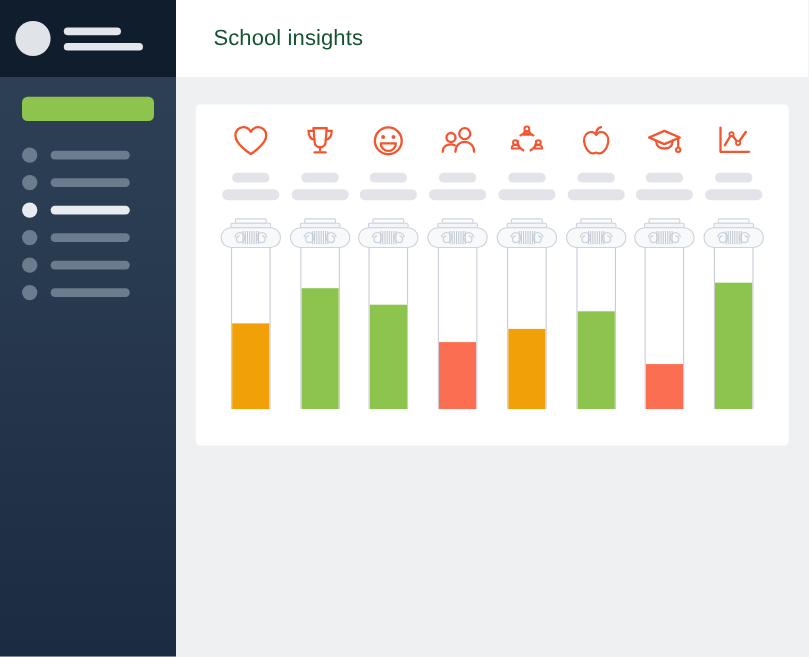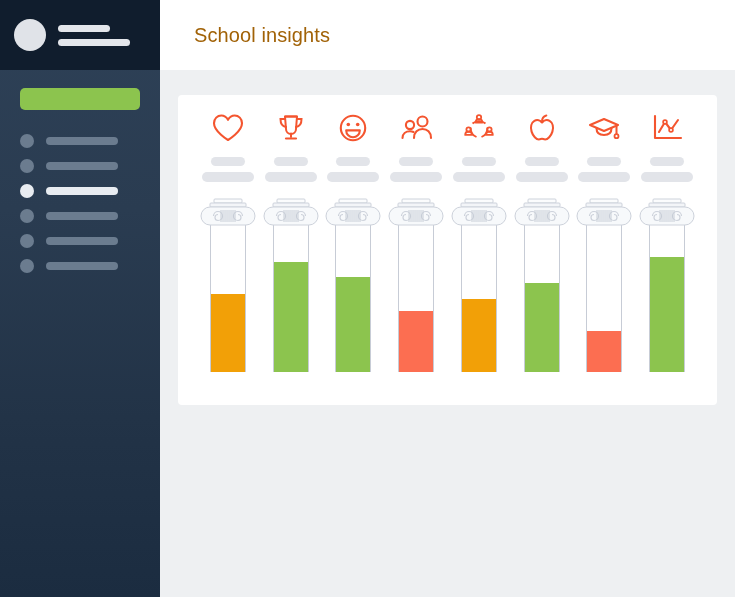--- a/index.html
+++ b/index.html
@@ -121,21 +121,21 @@
     height: 70px;
     flex: 0 0 70px;
     background: #ffffff;
     display: flex;
     align-items: center;
     padding-left: 34px;
   }
 
   .page-title {
     font-size: 20px;
-    color: #a16207;
+    color: #14532d;
     font-weight: normal;
     letter-spacing: 0.1px;
   }
 
   .content {
     flex: 1;
     padding: 25px 18px 0 18px;
   }
 
   .card {

